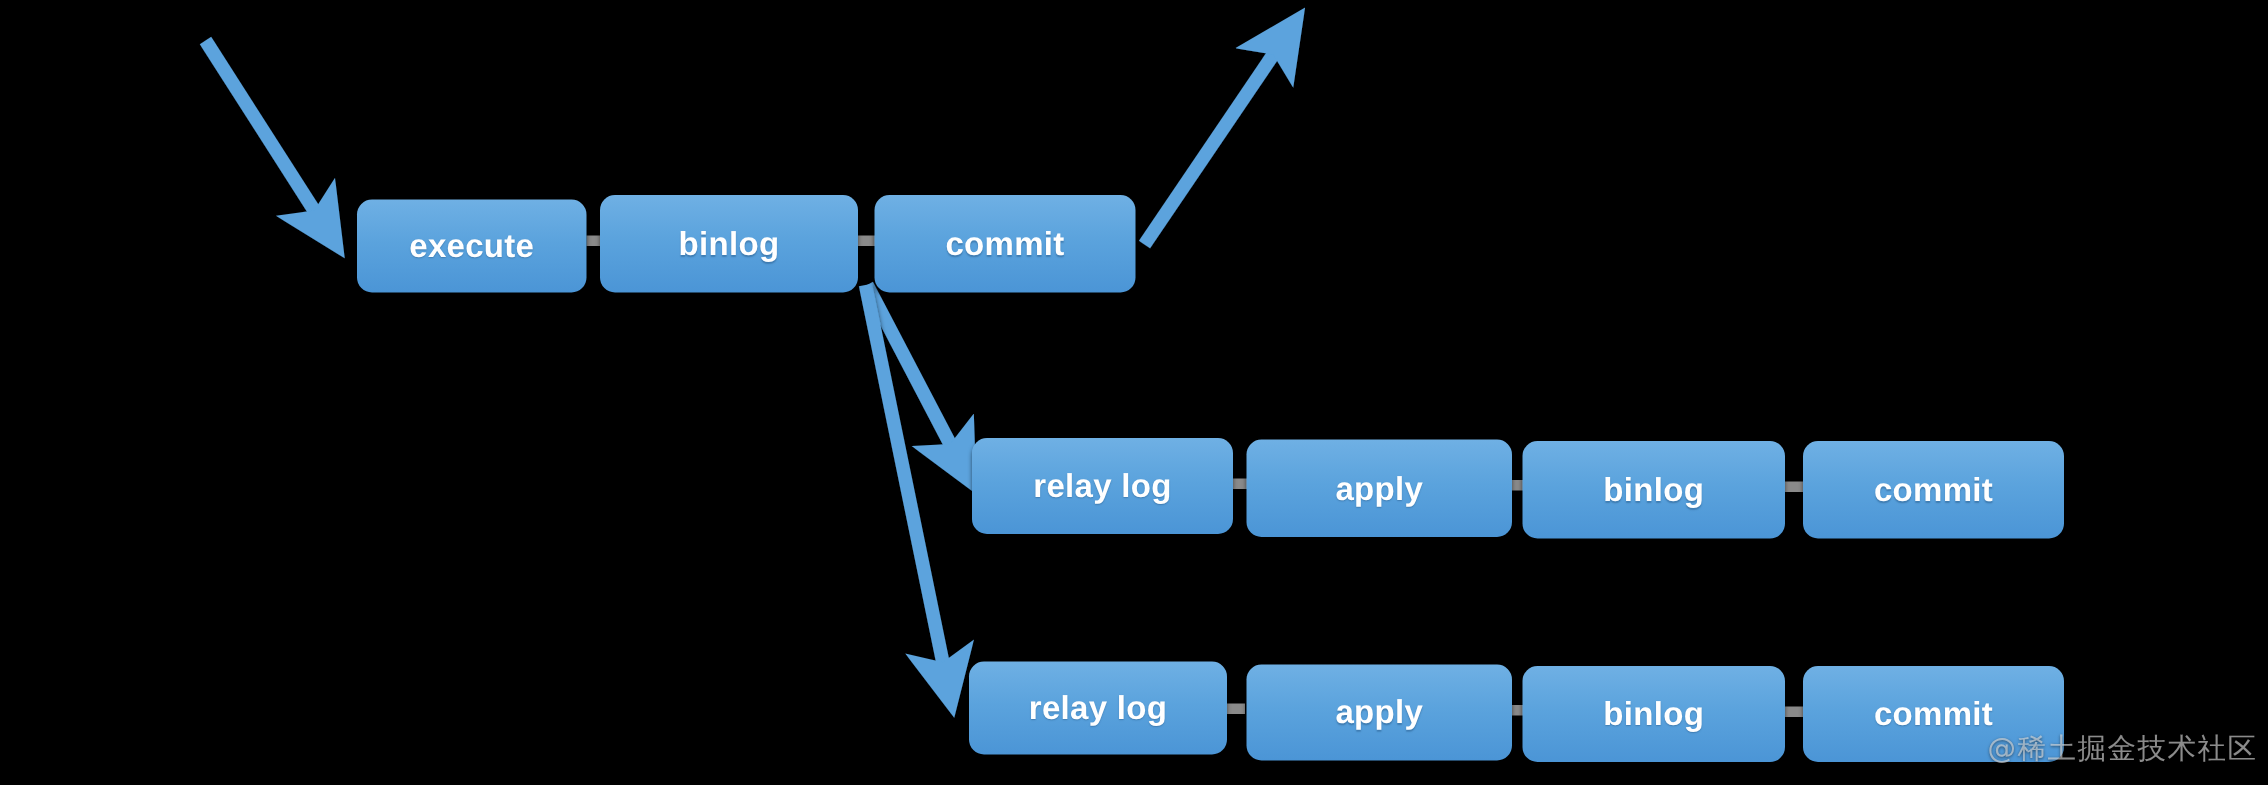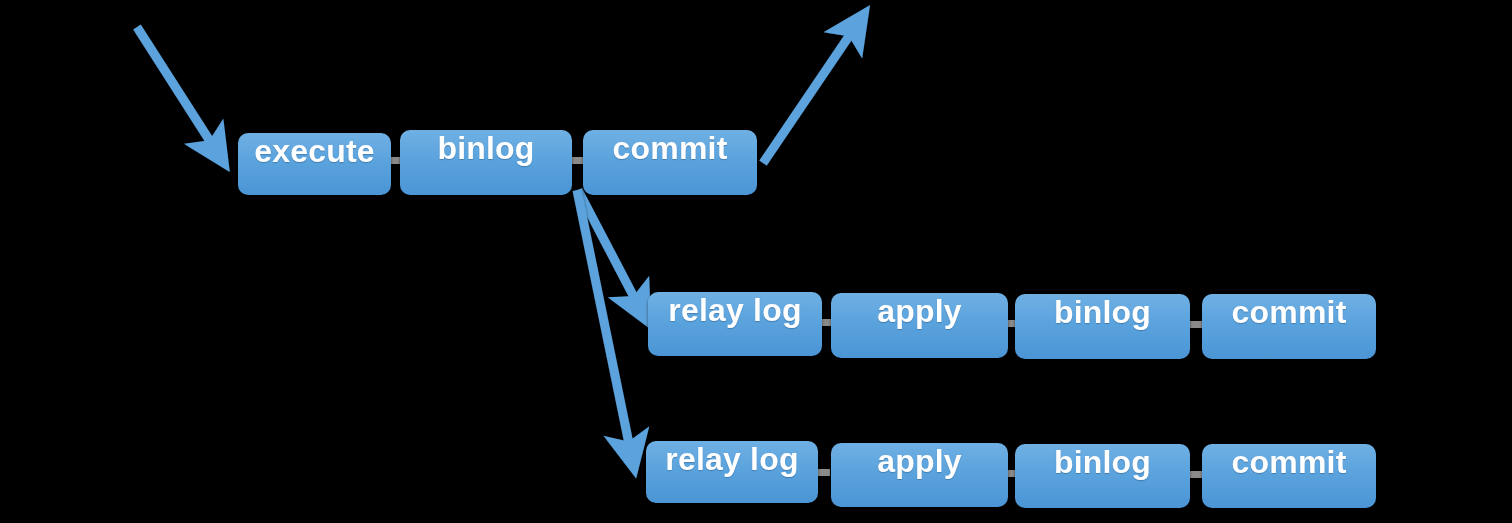--- a/index.html
+++ b/index.html
@@ -18,28 +18,28 @@
   .svg-layer {
     position: absolute;
     left: 0;
     top: 0;
     width: 1512px;
     height: 523px;
   }
   .node {
     position: absolute;
     display: flex;
-    align-items: flex-start;
+    align-items: center;
     justify-content: center;
     border-radius: 10px;
     background: linear-gradient(to bottom, #6fb0e4 0%, #5ba3dd 45%, #4b95d6 100%);
     box-shadow: 0 2px 3px rgba(0,0,0,0.55);
     color: #ffffff;
     font-weight: bold;
-    font-size: 32px;
+    font-size: 22px;
     letter-spacing: 0.2px;
     text-shadow: 0 1px 1px rgba(20,60,100,0.35);
     white-space: nowrap;
     box-sizing: border-box;
   }
   .watermark {
     position: absolute;
     color: rgba(225,225,225,0.62);
     font-size: 19px;
     font-family: "DejaVu Sans", sans-serif;
@@ -121,14 +121,15 @@
         <span>apply</span>
       </div>
       <div class="node" style="left: 1015px; top: 444px; width: 175px; height: 64px;">
         <span>binlog</span>
       </div>
       <div class="node" style="left: 1202px; top: 444px; width: 174px; height: 64px;">
         <span>commit</span>
       </div>
     </div>
 
+  <div class="watermark" style="left: 1325px; top: 486px;">@稀土掘金技术社区</div>
 
 </div>
 
 </body></html>

